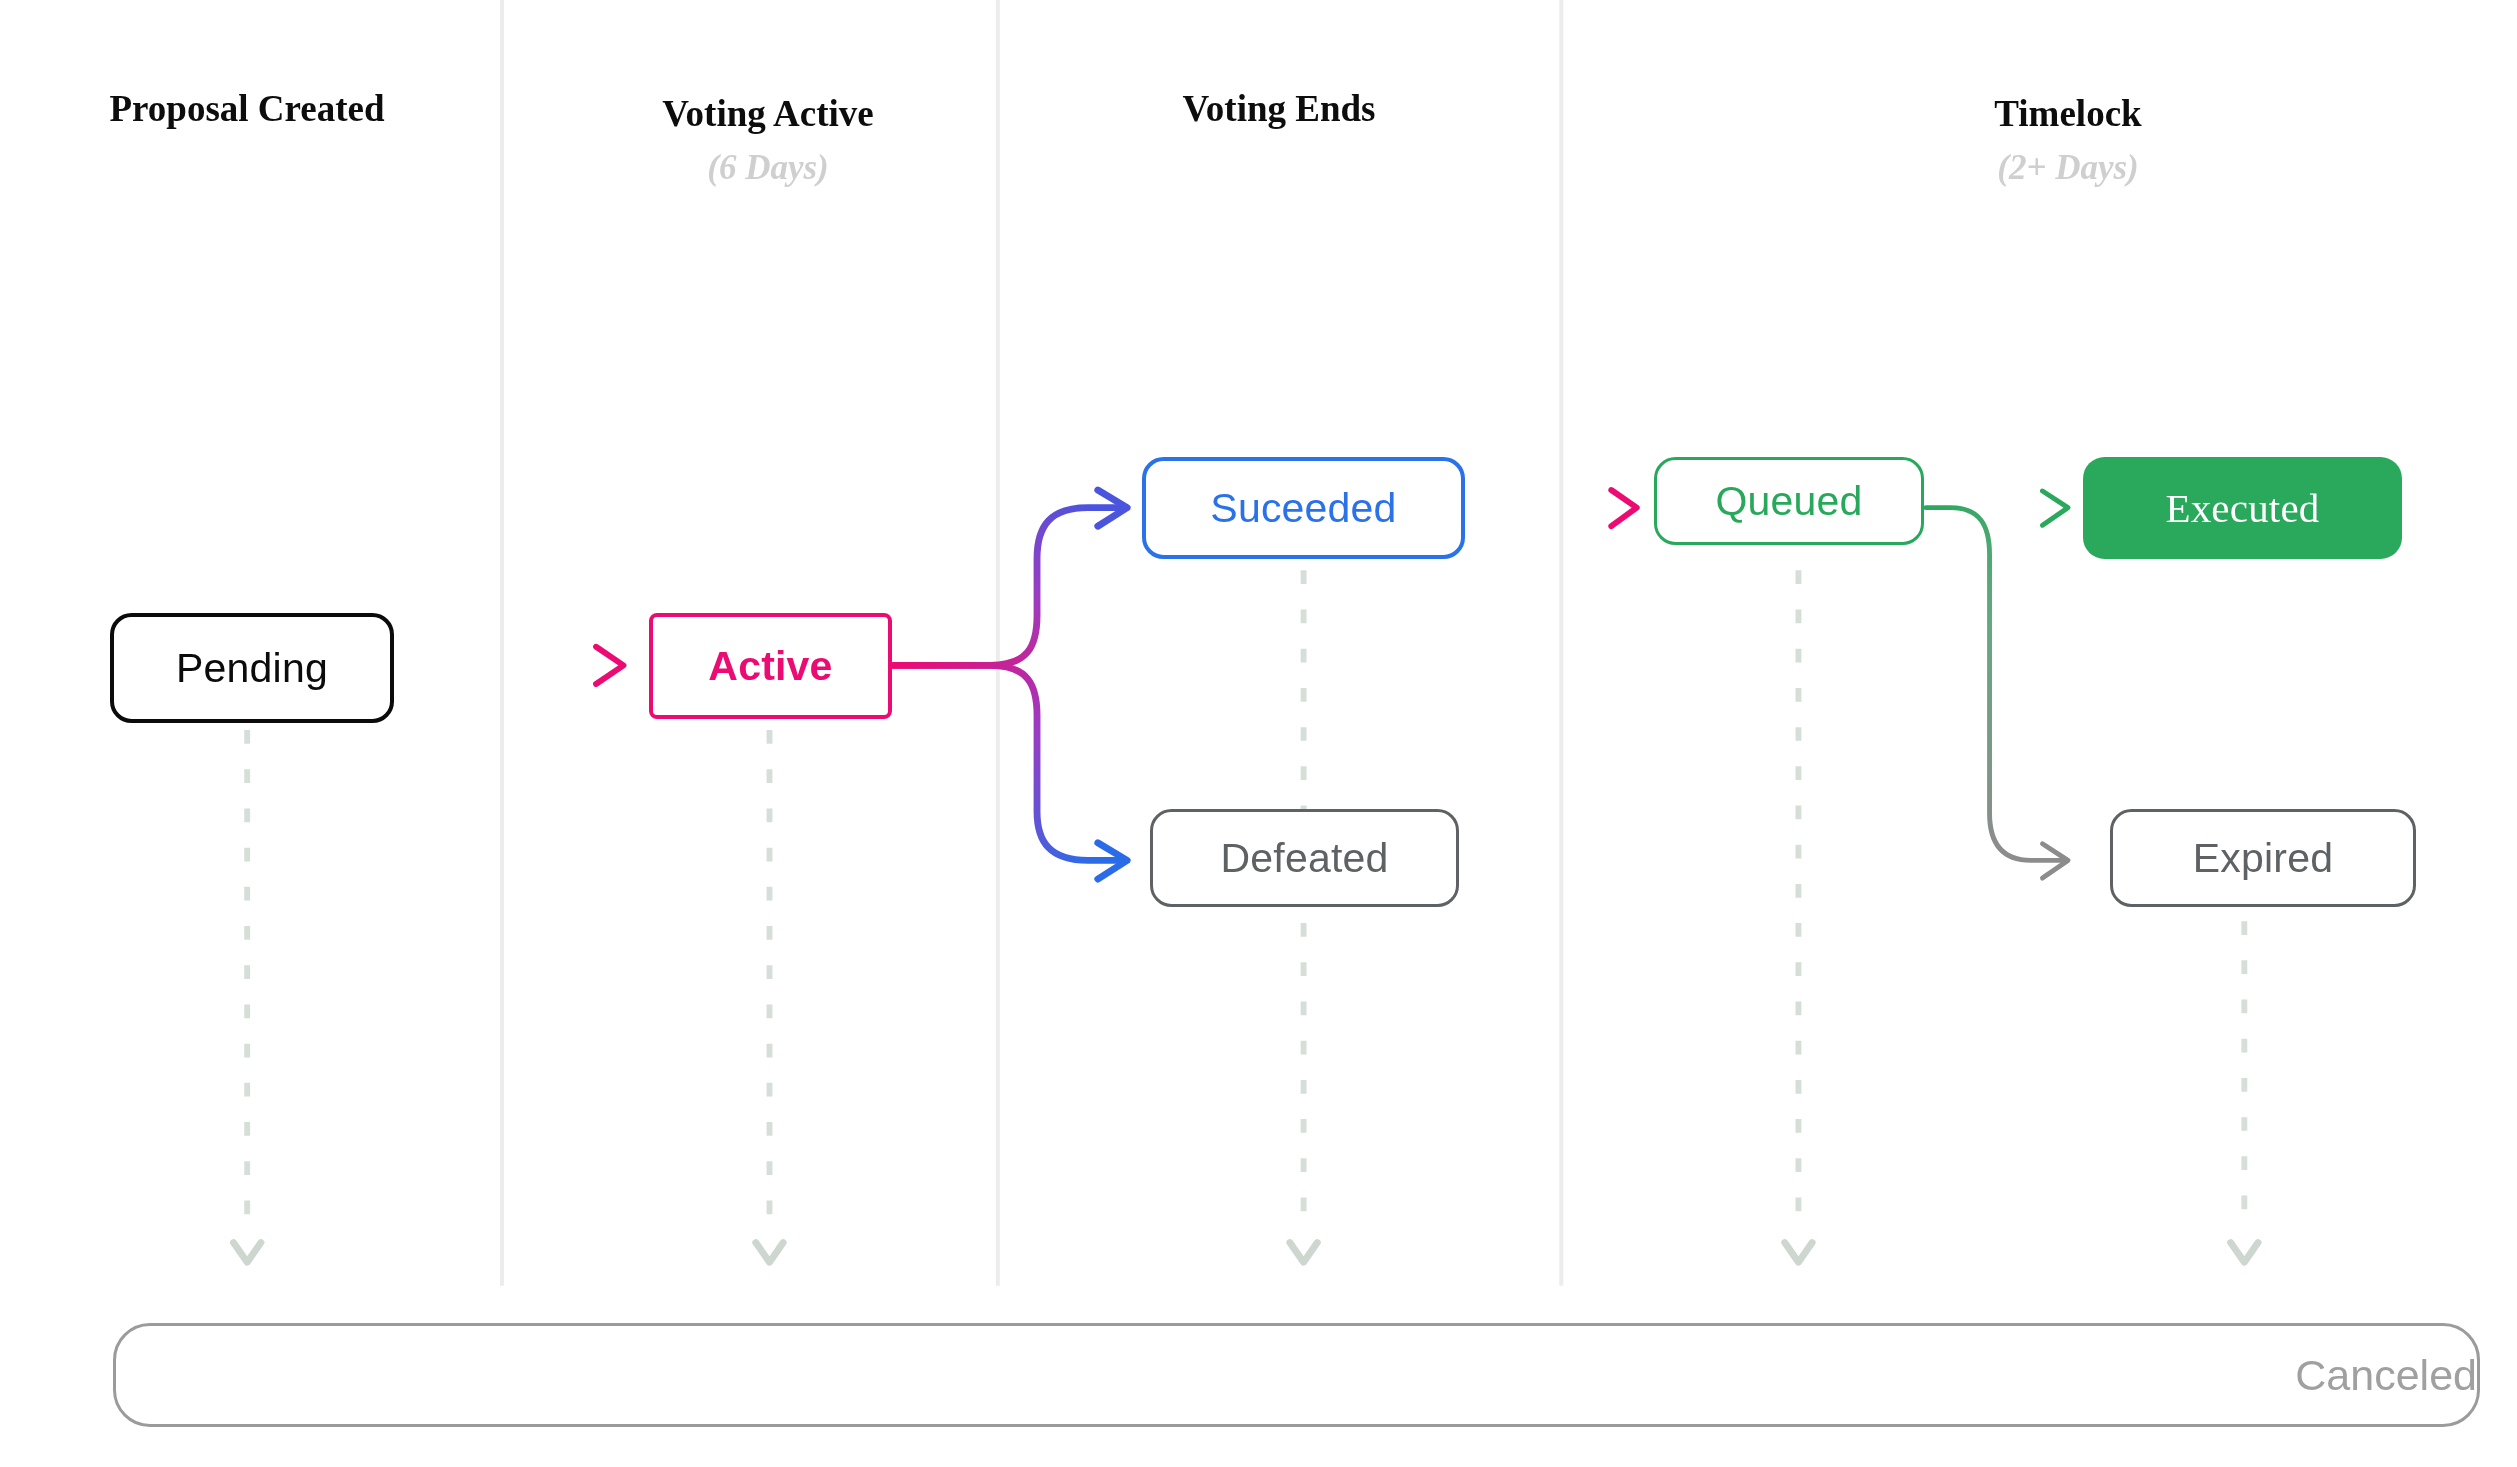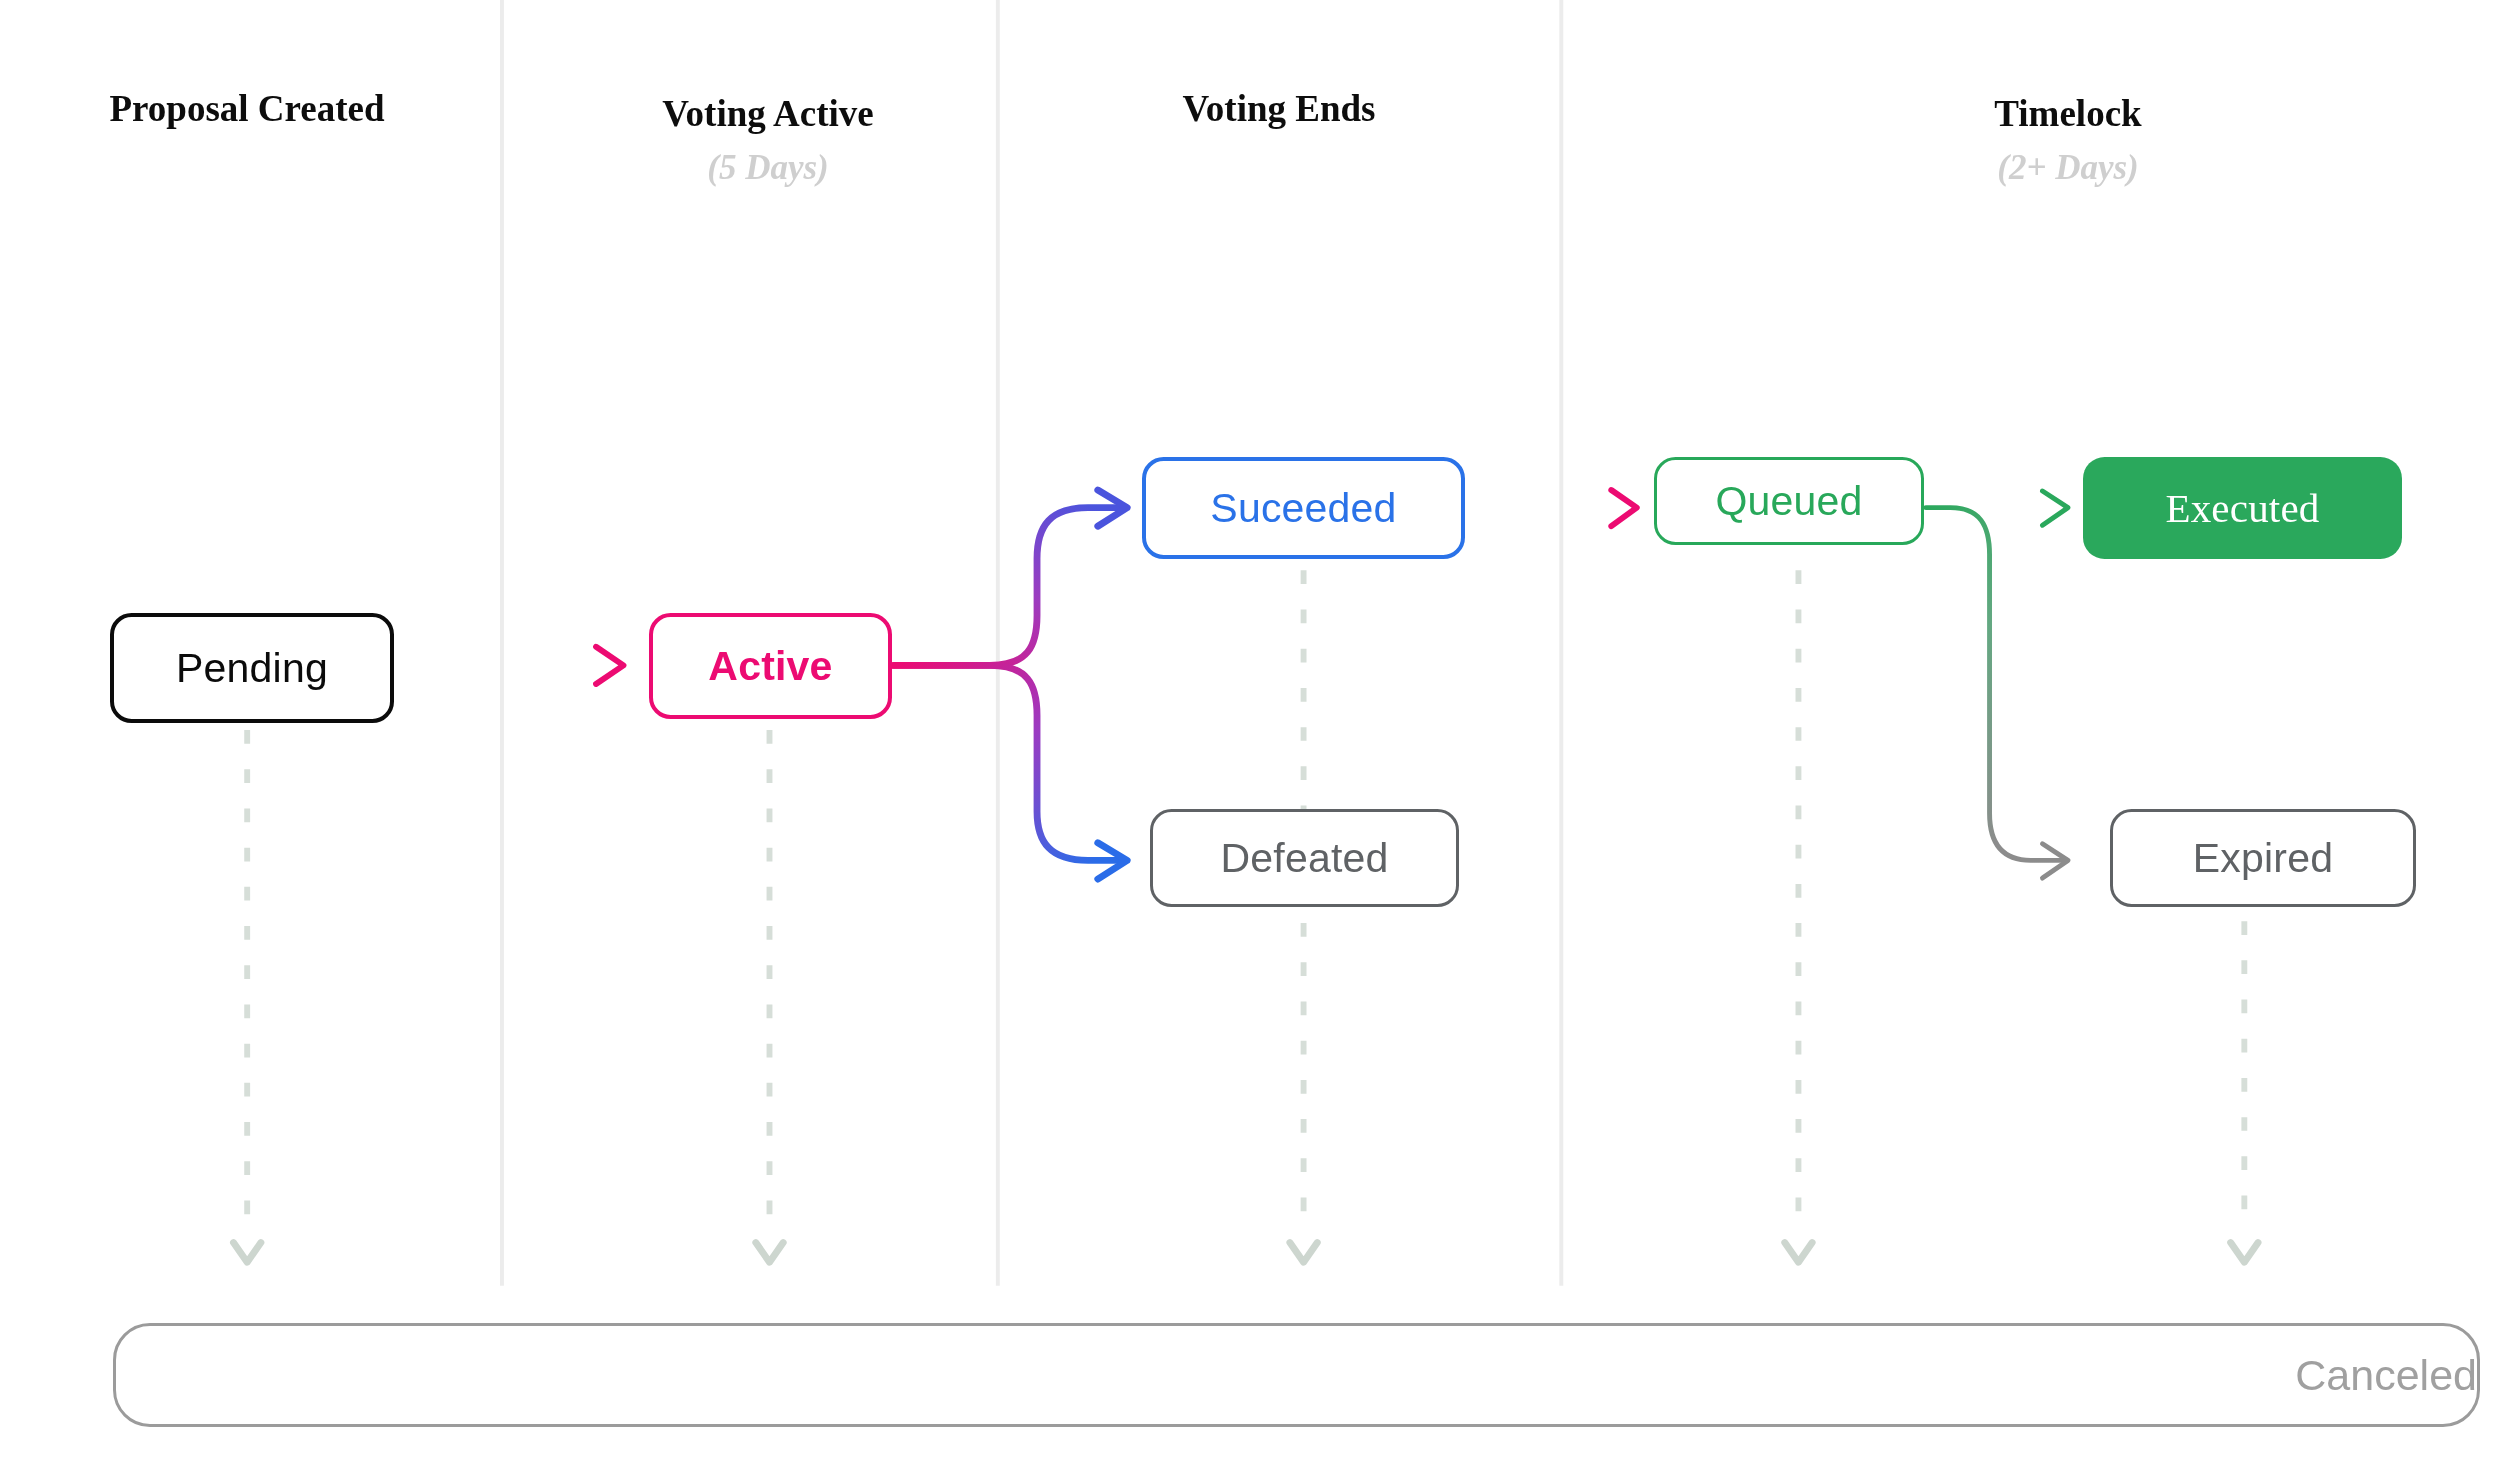--- a/index.html
+++ b/index.html
@@ -123,38 +123,38 @@
     </g>
   </svg>
 
   <div class="phase-hdr" style="left:51px;top:90px;width:392px;">
     <div class="phase-title">Proposal Created</div>
     <div class="phase-sub"></div>
   </div>
 
   <div class="phase-hdr" style="left:572px;top:95px;width:392px;">
     <div class="phase-title">Voting Active</div>
-    <div class="phase-sub">(5 Days)</div>
+    <div class="phase-sub">(6 Days)</div>
   </div>
 
   <div class="phase-hdr" style="left:1083px;top:90px;width:392px;">
     <div class="phase-title">Voting Ends</div>
     <div class="phase-sub"></div>
   </div>
 
   <div class="phase-hdr" style="left:1872px;top:95px;width:392px;">
     <div class="phase-title">Timelock</div>
     <div class="phase-sub">(2+ Days)</div>
   </div>
 
   <div class="node pending" style="left:110px;top:613px;width:284px;height:110px;">
     <span>Pending</span>
   </div>
 
-  <div class="node active" style="left:649px;top:613px;width:243px;height:106px;">
+  <div class="node active" style="left:649px;top:613px;width:243px;height:106px;border-radius:8px;">
     <span>Active</span>
   </div>
 
   <div class="node succeeded" style="left:1142px;top:457px;width:323px;height:102px;">
     <span>Suceeded</span>
   </div>
 
   <div class="node muted" style="left:1150px;top:809px;width:309px;height:98px;">
     <span>Defeated</span>
   </div>

